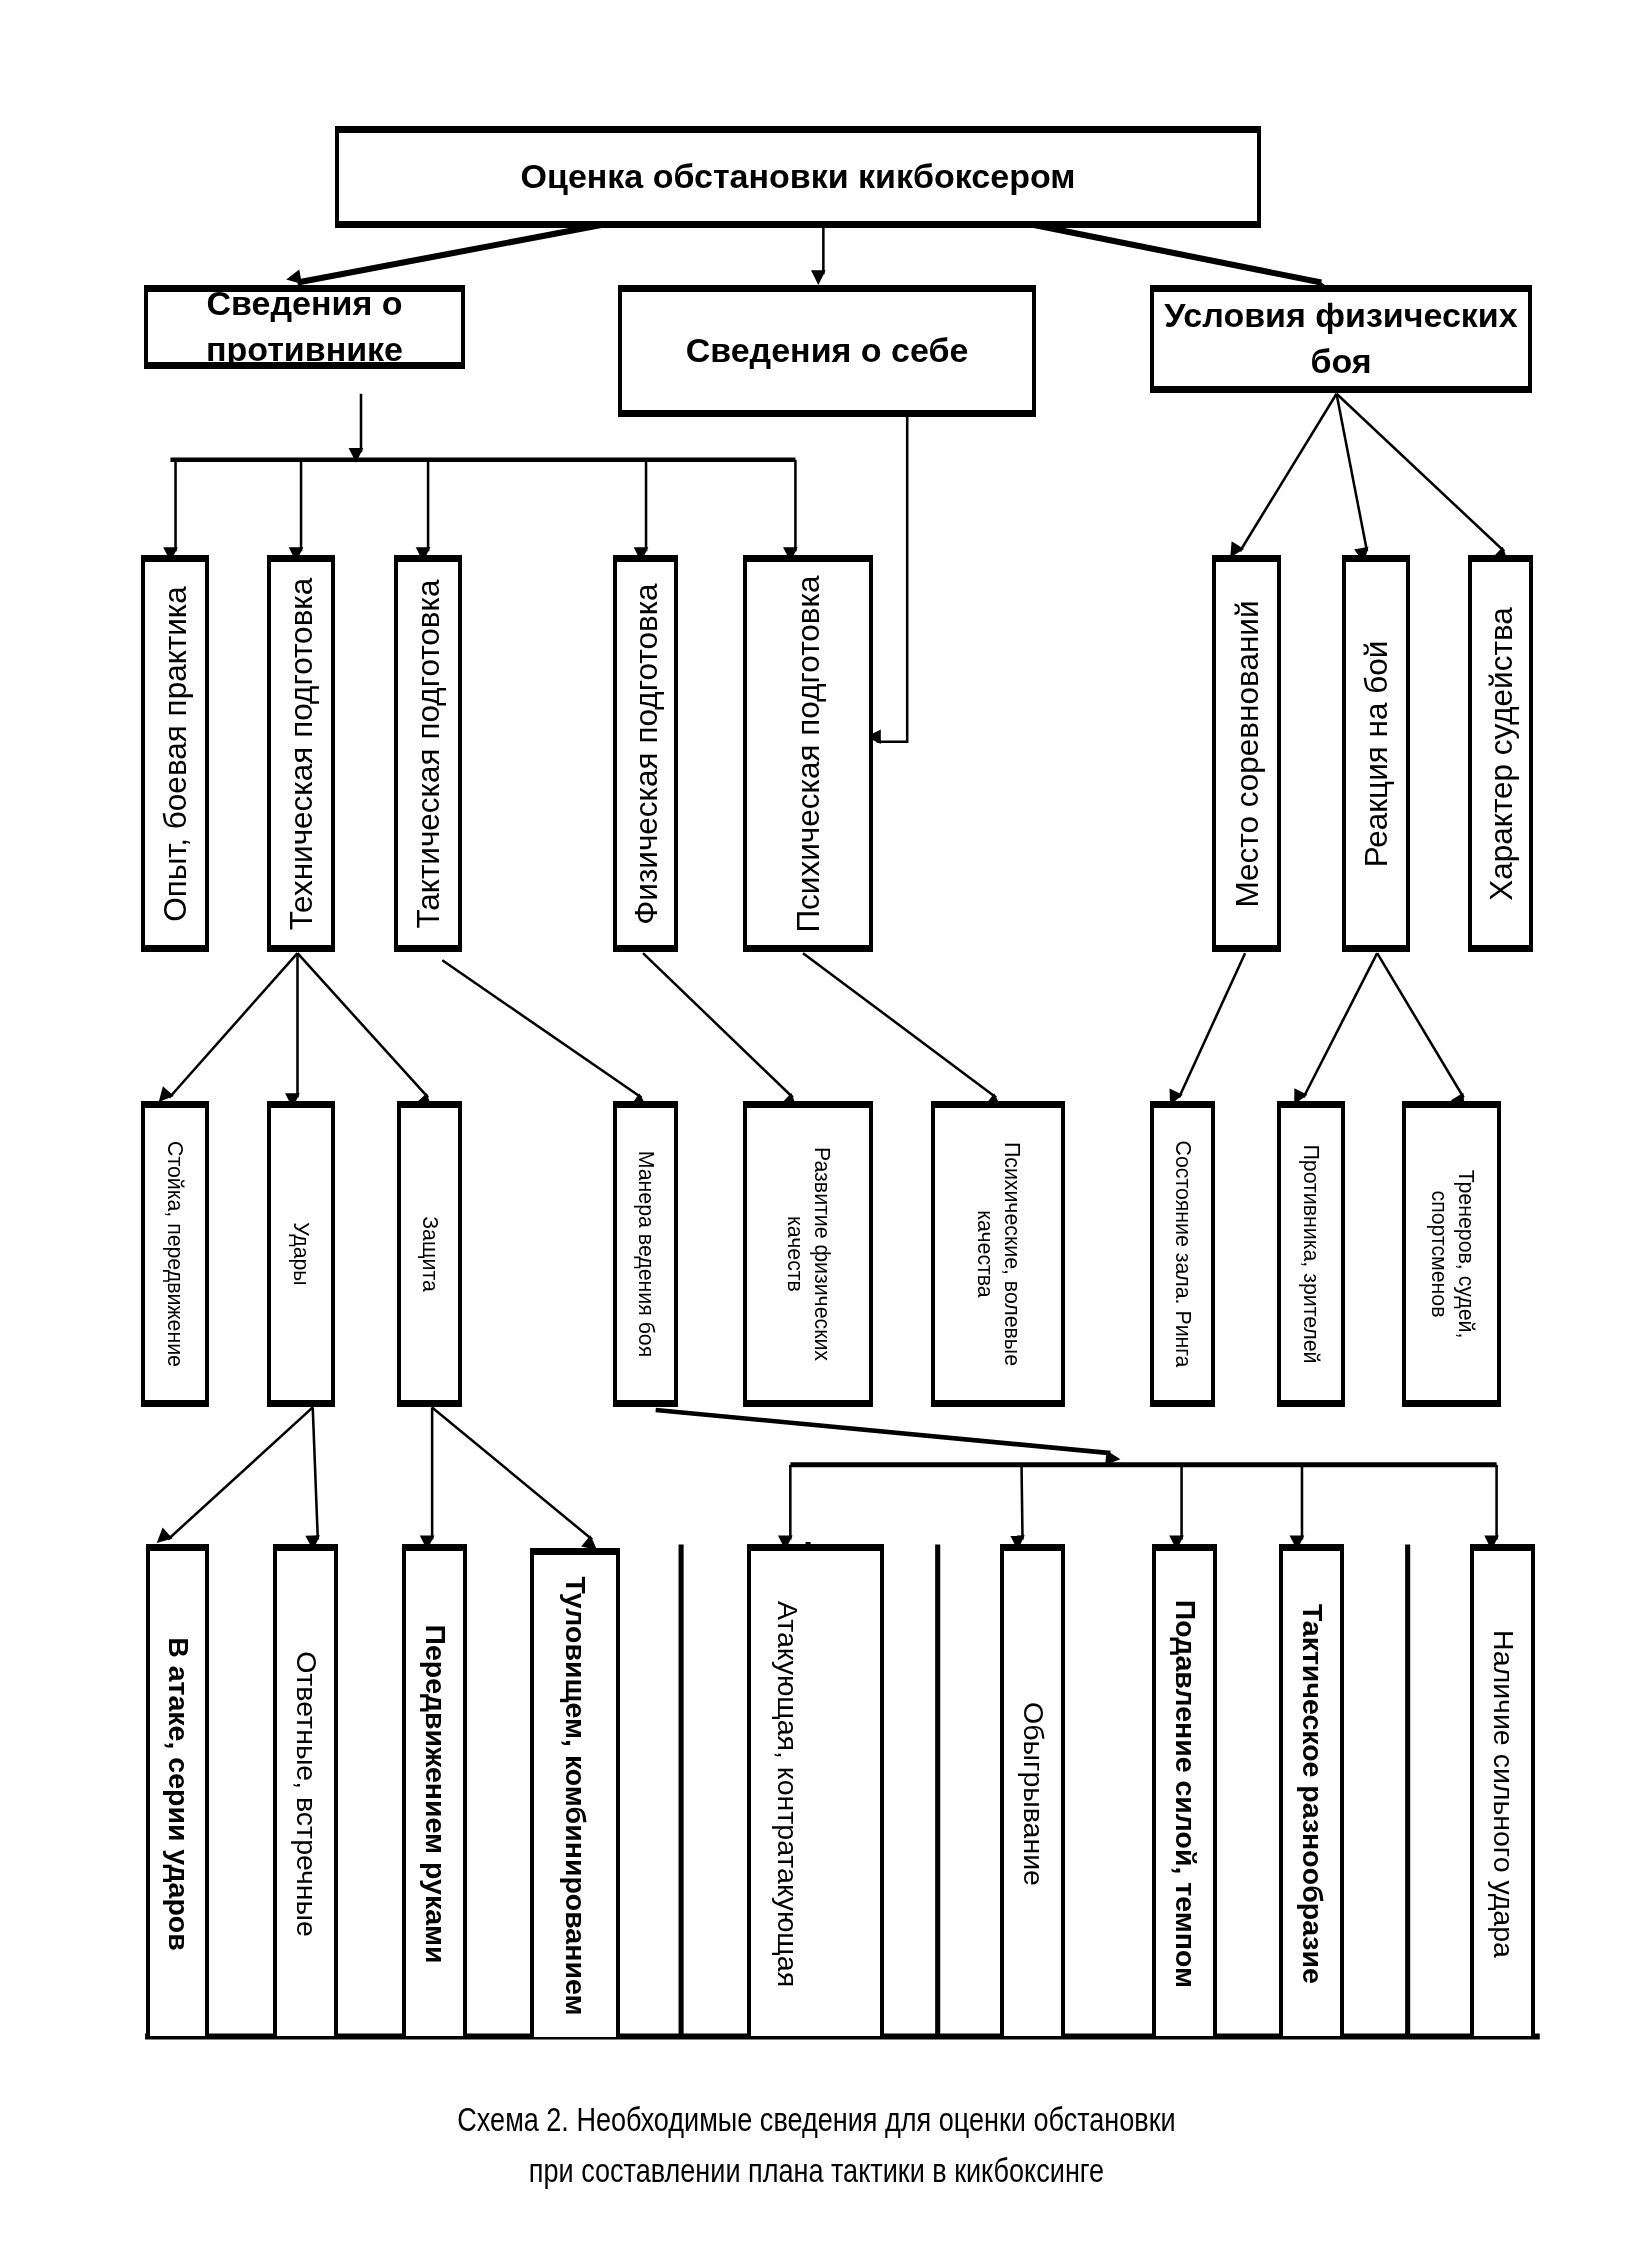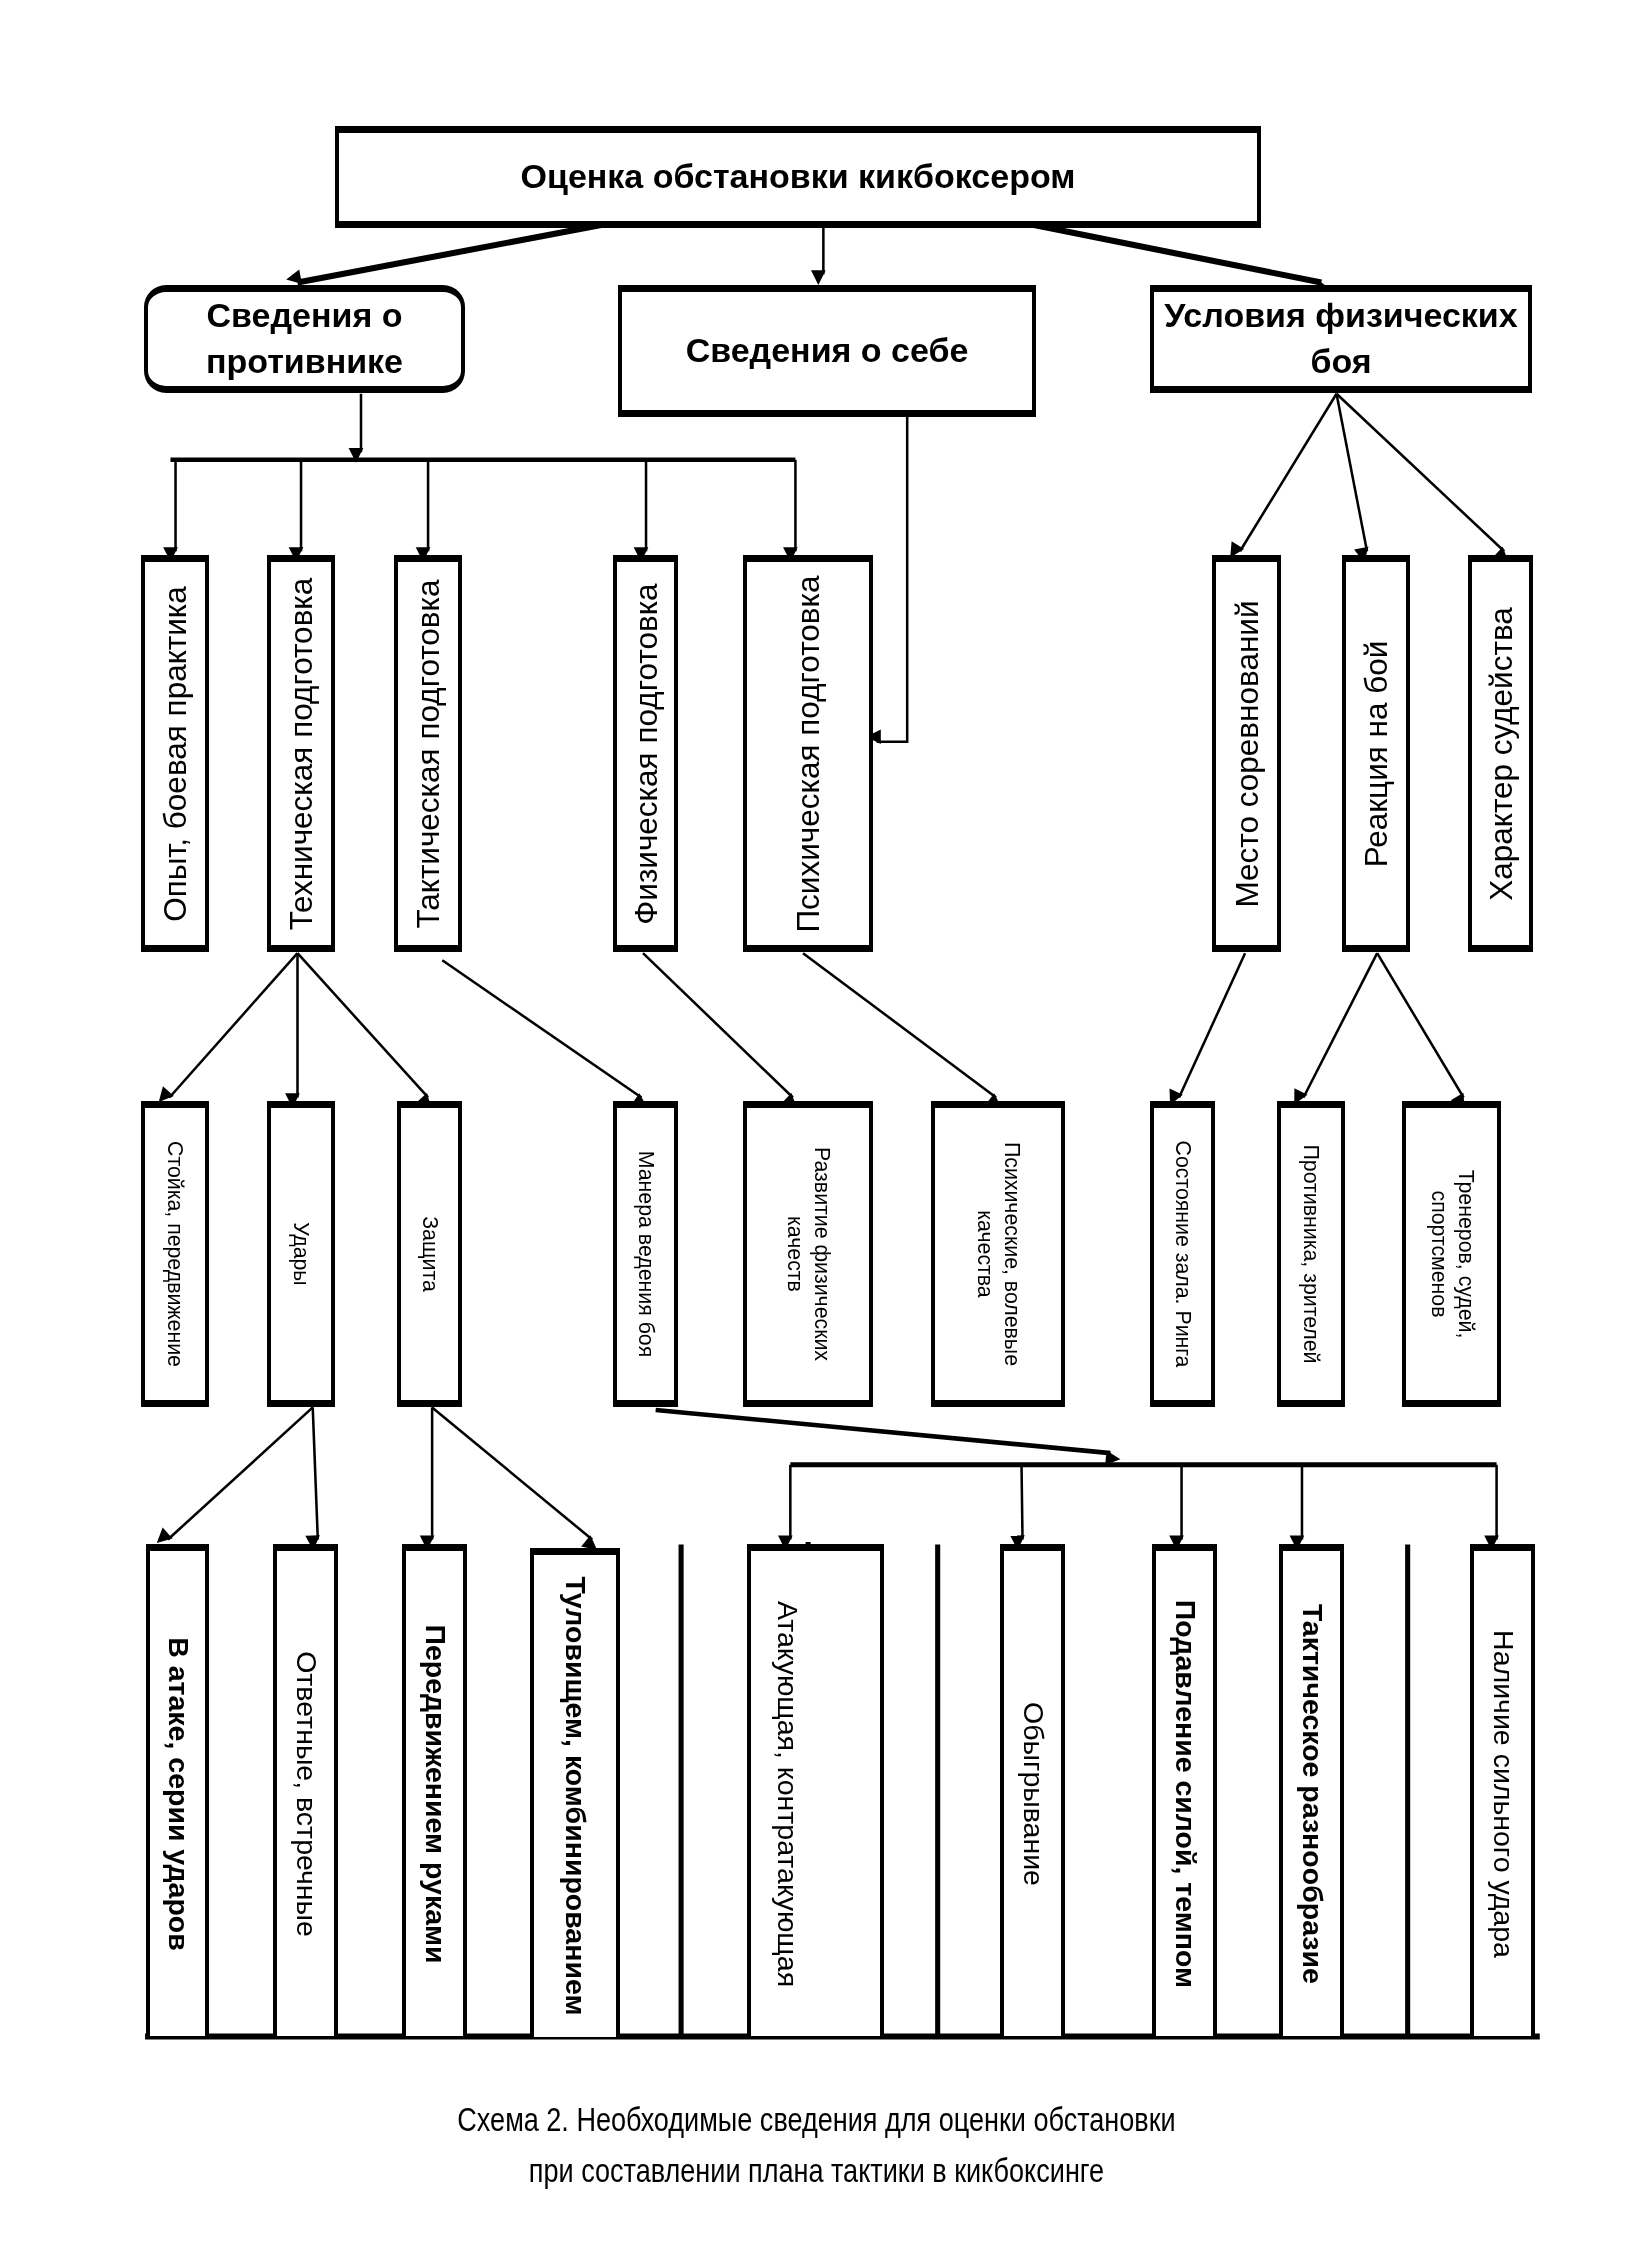--- a/index.html
+++ b/index.html
@@ -75,21 +75,21 @@
       <line x1="1590" y1="3035" x2="1590" y2="4005"></line>
     </g>
     <line x1="285" y1="4008" x2="3030" y2="4008" stroke-width="12"></line>
   </g>
 </svg>
 
 <div class="box hbox" style="left:335px;top:88px;width:926px;height:102px;margin-top:38px;">
   <span>Оценка обстановки кикбоксером</span>
 </div>
 
-<div class="box hbox" style="left:144px;top:285px;width:321px;height:108px;border-radius:22px;">
+<div class="box hbox" style="left:144px;top:285px;width:321px;height:84px;">
   <span style="display:block;width:224px;">Сведения о противнике</span>
 </div>
 <div class="box hbox" style="left:618px;top:285px;width:418px;height:132px;">
   <span>Сведения о себе</span>
 </div>
 <div class="box hbox" style="left:1150px;top:285px;width:382px;height:108px;">
   <span>Условия физических боя</span>
 </div>
 
 <div class="box" style="left:141px;top:555px;width:68px;height:397px;">

